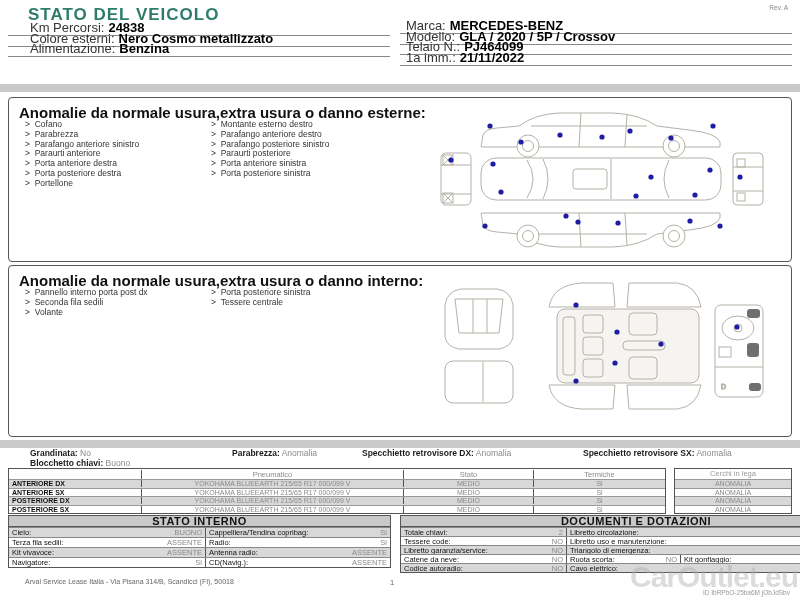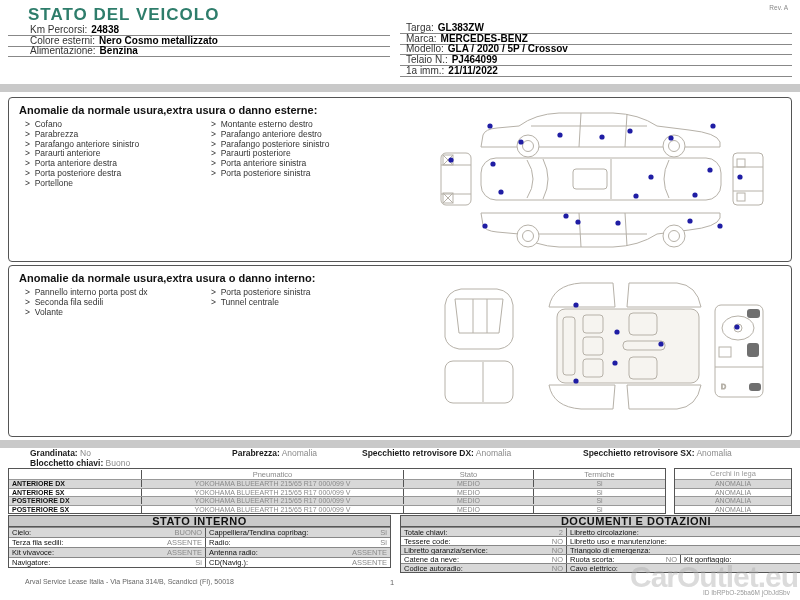--- a/index.html
+++ b/index.html
@@ -3,36 +3,36 @@
 <meta charset="utf-8">
 <style>
   * { margin:0; padding:0; box-sizing:border-box; }
   html,body { width:800px; height:600px; background:#fff; font-family:"Liberation Sans", sans-serif; color:#222; overflow:hidden; }
   .abs { position:absolute; }
   #page { position:relative; width:800px; height:600px; background:#fff; }
 
   
   #title { left:28px; top:5px; font-size:17px; font-weight:bold; letter-spacing:1px; color:#2e7d6b; }
   #rev { right:12px; top:4px; font-size:6.5px; color:#888; }
-  .infoblock { font-size:10px; }
+  .infoblock { font-size:13px; }
   .inforow { display:flex; align-items:flex-end; gap:4px; height:10.8px; border-bottom:1px solid #888; padding-left:22px; }
   .inforow .ilbl { color:#333; }
   .inforow .ival { font-weight:bold; color:#000; }
   #info-left  { left:8px;  top:25px; width:382px; }
   #info-right { left:400px; top:23px; width:392px; }
   #info-right .inforow { padding-left:6px; }
 
   .band { left:0; width:800px; height:8px; background:#c9c9c9; }
   #band1 { top:84px; } #band2 { top:440px; }
 
   
   .sectionbox { left:8px; width:784px; border:1px solid #555; border-radius:4px; background:#fff; }
   #box-ext { top:97px; height:165px; }
   #box-int { top:265px; height:172px; }
-  .sectiontitle { font-size:11px; font-weight:bold; color:#111; padding:6px 0 2px 10px; }
+  .sectiontitle { font-size:15px; font-weight:bold; color:#111; padding:6px 0 2px 10px; }
   .itemcol { position:absolute; top:22px; font-size:8.5px; line-height:9.8px; color:#333; }
   .itemcol .item::before { content:">\0000a0\0000a0"; }
   .col1 { left:16px; } .col2 { left:202px; }
   .diagram { position:absolute; }
   #diag-ext { left:422px; top:3px; }
   #diag-int { left:422px; top:5px; }
   .carline { stroke:#b6b1a8; fill:none; stroke-width:1; }
   .carfill { fill:#f6f4f0; stroke:#b6b1a8; stroke-width:1; }
   .cardark { fill:#6f6f6f; stroke:none; }
 
@@ -96,24 +96,20 @@
       <span class="ilbl">Colore esterni:</span>
       <span class="ival">Nero Cosmo metallizzato</span>
     </div>
     <div class="inforow">
       <span class="ilbl">Alimentazione:</span>
       <span class="ival">Benzina</span>
     </div>
   </div>
 
   <div id="info-right" class="abs infoblock">
-    <div class="inforow">
-      <span class="ilbl">Targa:</span>
-      <span class="ival">GL383ZW</span>
-    </div>
     <div class="inforow">
       <span class="ilbl">Marca:</span>
       <span class="ival">MERCEDES-BENZ</span>
     </div>
     <div class="inforow">
       <span class="ilbl">Modello:</span>
       <span class="ival">GLA / 2020 / 5P / Crossov</span>
     </div>
     <div class="inforow">
       <span class="ilbl">Telaio N.:</span>
@@ -227,21 +223,21 @@
 
   <div id="box-int" class="abs sectionbox">
     <div class="sectiontitle">Anomalie da normale usura,extra usura o danno interno:</div>
     <div class="itemcol col1">
       <div class="item">Pannello interno porta post dx</div>
       <div class="item">Seconda fila sedili</div>
       <div class="item">Volante</div>
     </div>
     <div class="itemcol col2">
       <div class="item">Porta posteriore sinistra</div>
-      <div class="item">Tunnel centrale</div>
+      <div class="item">Tessere centrale</div>
     </div>
 
     <svg id="diag-int" class="diagram" width="364" height="158" viewBox="0 0 364 158">
 
       <g class="carline">
         <path d="M14,34 Q16,20 30,18 L66,18 Q80,20 82,34 L82,66 Q80,76 68,78 L28,78 Q16,76 14,66 Z"></path>
         <path d="M24,28 L72,28 L68,62 L28,62 Z"></path>
         <line x1="42" y1="28" x2="42" y2="62"></line>
         <line x1="56" y1="28" x2="56" y2="62"></line>
       </g>

